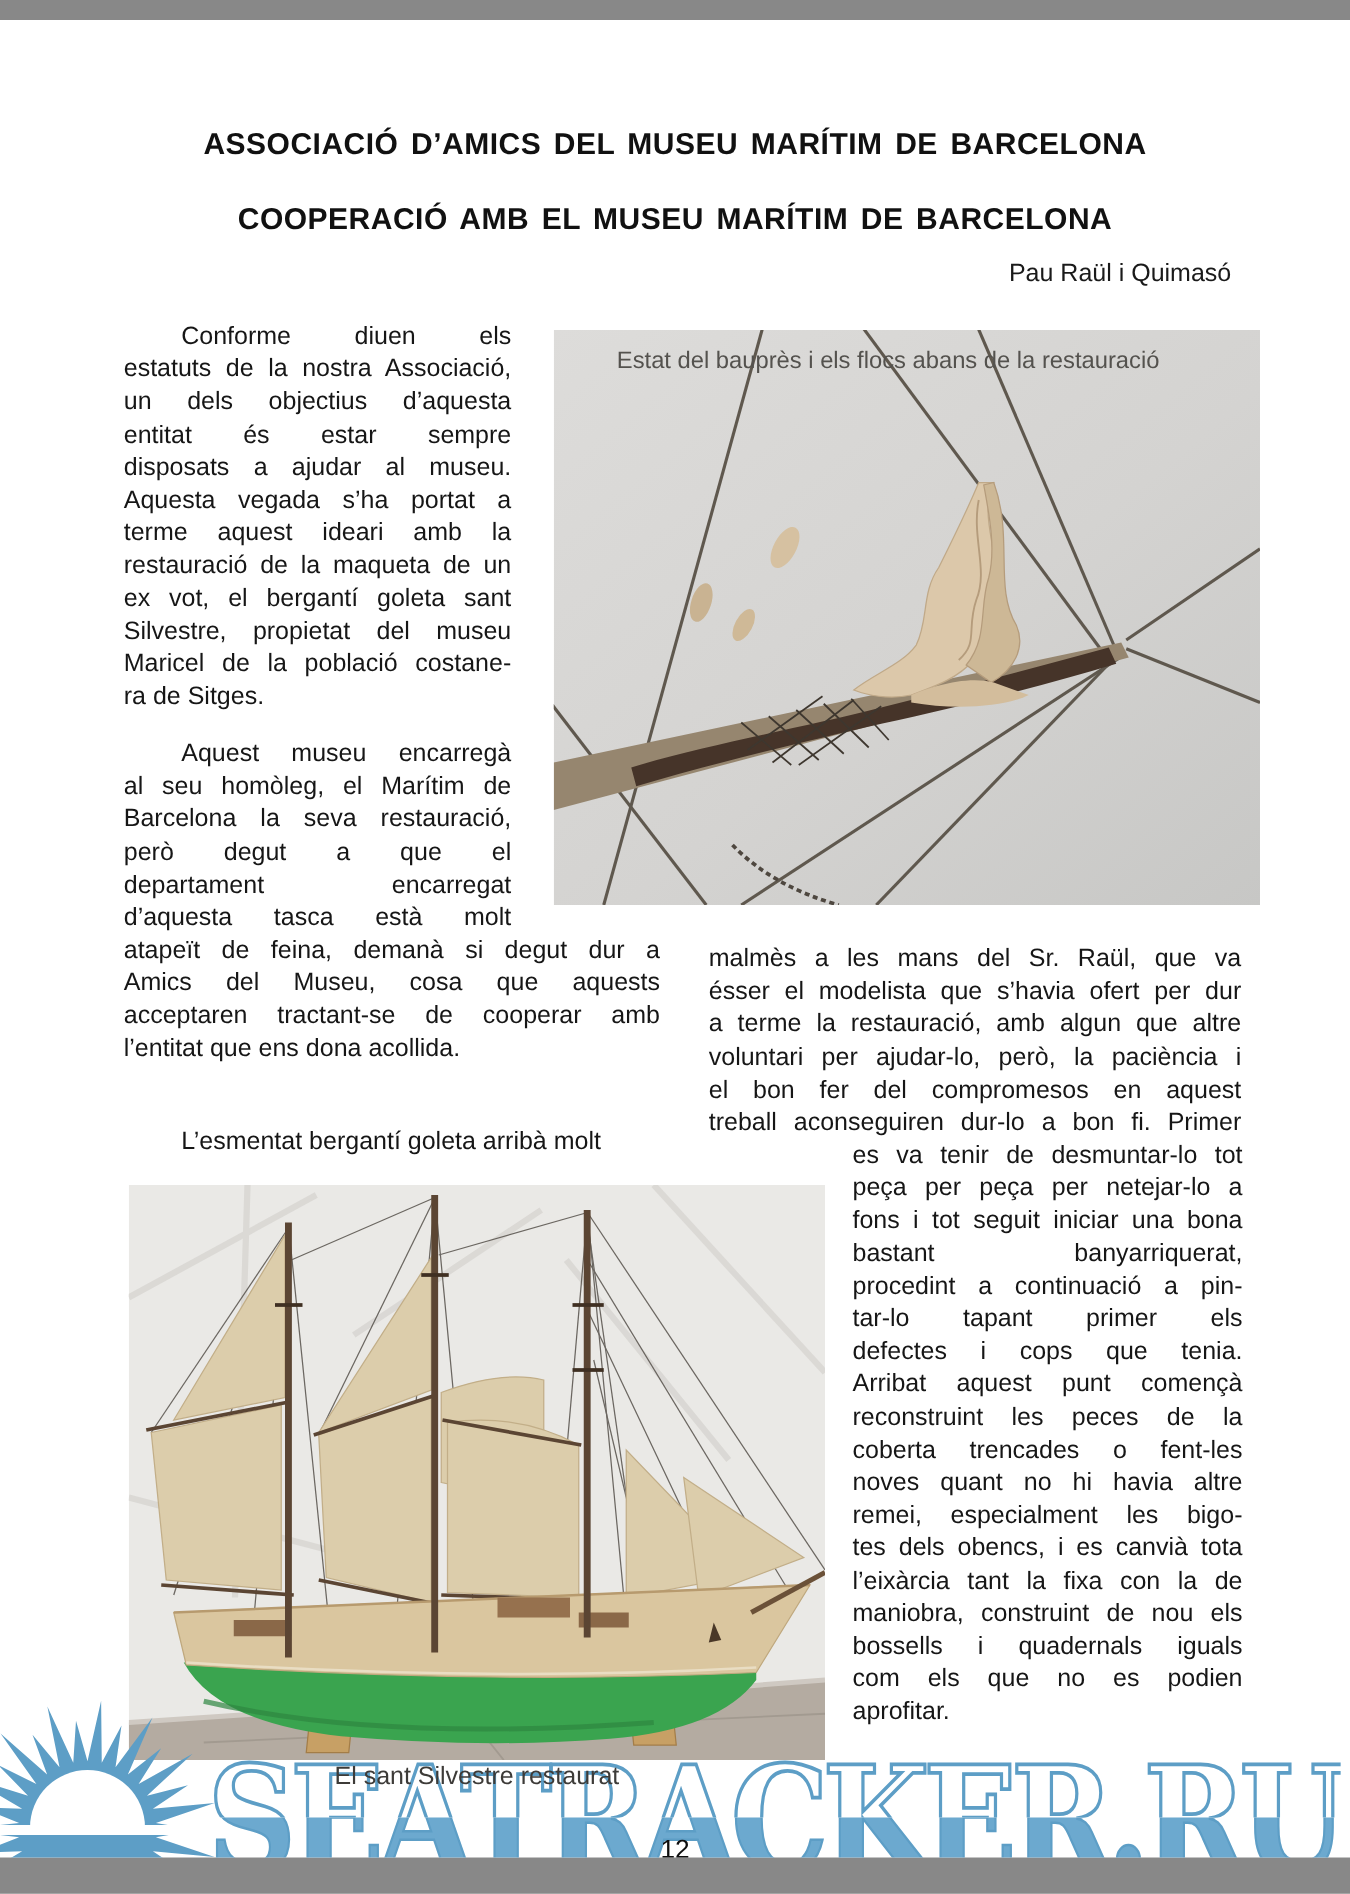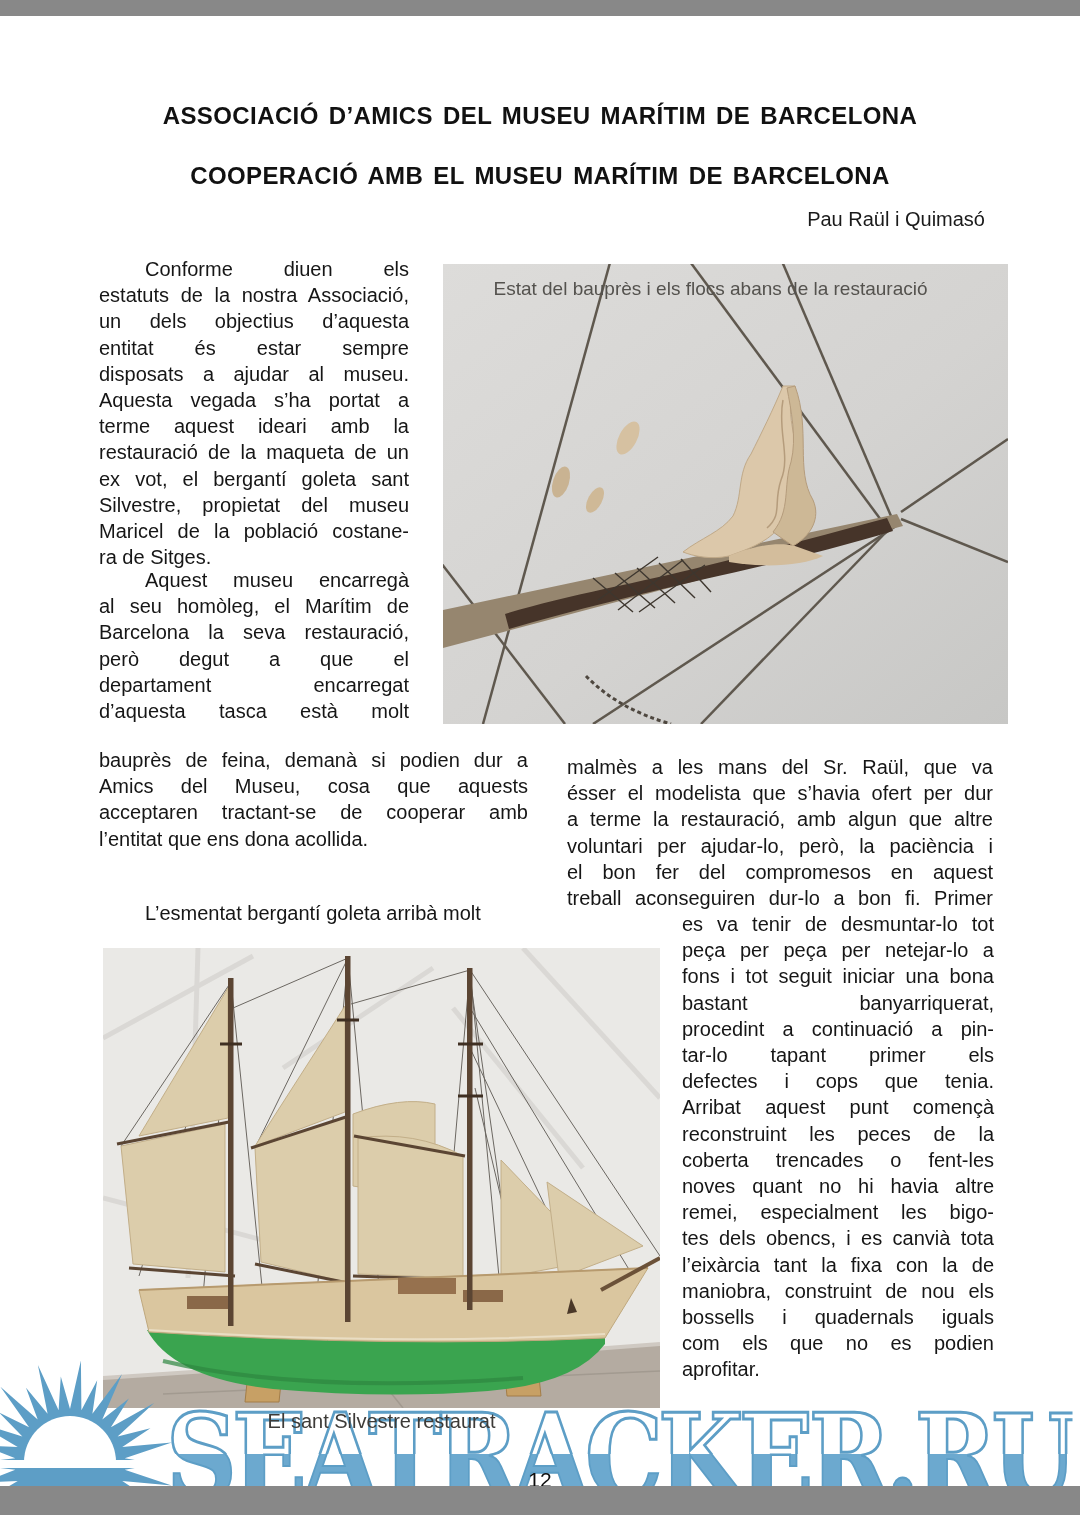--- a/index.html
+++ b/index.html
@@ -15,21 +15,21 @@
   }
   .t1{top:86px;} .t2{top:146px;}
   .author{
     position:absolute;top:192px;right:95px;font-size:20px;color:#1a1a1a;z-index:5;
   }
   .txtcol{position:absolute;font-size:20px;line-height:26.2px;z-index:5;}
   .tline{text-align:justify;text-align-last:justify;}
   .tline.flat{text-align-last:left;}
   .tline.ind{text-indent:46px;}
   .p1 {left:99px; top:240px; width:310px;}
-  .p2a{left:99px; top:551px; width:310px;}
+  .p2a{left:99px; top:574px; width:310px;}
   .p2b{left:99px; top:731px; width:429px;}
   .p3 {left:99px; top:884px; width:429px;}
   .r1 {left:567px;top:738px; width:426px;}
   .r2 {left:682px;top:895px; width:312px;}
   figure{margin:0;padding:0;}
   .photo{position:absolute;z-index:1;}
   .photo svg{display:block;}
   .photo1{left:413px;top:248px;width:565px;height:460px;padding-left:30px;}
   .photo2{left:103px;top:932px;width:557px;height:460px;}
   .cap1{
@@ -80,21 +80,21 @@
     </div>
   <div class="txtcol p2a">
       <div class="tline ind">Aquest museu encarregà</div>
       <div class="tline">al seu homòleg, el Marítim de</div>
       <div class="tline">Barcelona la seva restauració,</div>
       <div class="tline">però degut a que el</div>
       <div class="tline">departament encarregat</div>
       <div class="tline">d’aquesta tasca està molt</div>
     </div>
   <div class="txtcol p2b">
-      <div class="tline">bauprès de feina, demanà si podien dur a</div>
+      <div class="tline">atapeït de feina, demanà si degut dur a</div>
       <div class="tline">Amics del Museu, cosa que aquests</div>
       <div class="tline">acceptaren tractant-se de cooperar amb</div>
       <div class="tline flat">l’entitat que ens dona acollida.</div>
     </div>
   <div class="txtcol p3">
       <div class="tline flat ind">L’esmentat bergantí goleta arribà molt</div>
     </div>
   <div class="txtcol r1">
       <div class="tline">malmès a les mans del Sr. Raül, que va</div>
       <div class="tline">ésser el modelista que s’havia ofert per dur</div>

